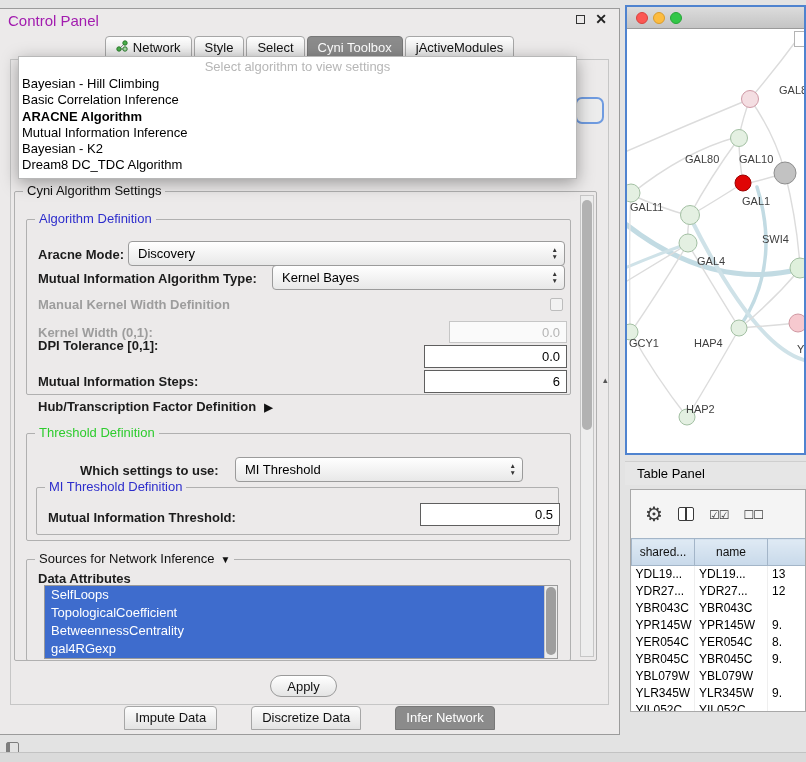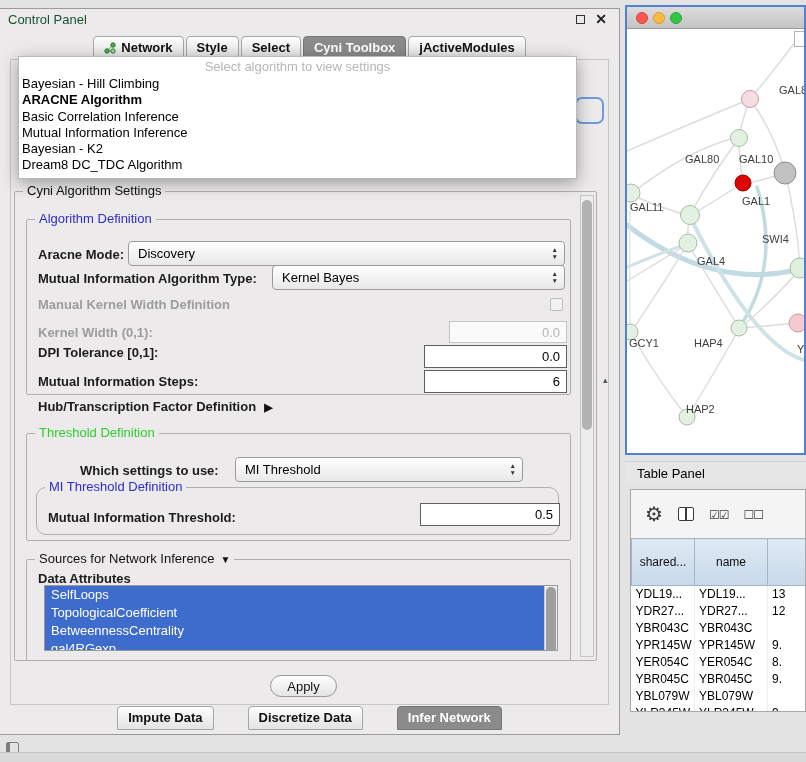--- a/index.html
+++ b/index.html
@@ -3,29 +3,29 @@
 <meta charset="utf-8">
 <style>
   * { box-sizing: border-box; margin: 0; padding: 0; }
   html,body { width:806px; height:762px; overflow:hidden; }
   body { background:#e3e3e3; font-family:"Liberation Sans", sans-serif; font-size:13px; color:#111; position:relative; }
   .abs { position:absolute; }
 
   
   #control-panel { left:0; top:8px; width:620px; height:727px; background:#eceaea; border:1px solid #9b9b9b; border-left:none; }
   .cp-titlebar { position:absolute; left:0; top:0; right:0; height:22px; }
-  .cp-title { position:absolute; left:8px; top:3px; font-size:13px; color:#14532d; }
+  .cp-title { position:absolute; left:8px; top:3px; font-size:15px; color:#a21caf; }
   .float-icon { position:absolute; right:34px; top:6px; width:9px; height:9px; border:1.5px solid #333; display:inline-block; }
   .close-icon { position:absolute; right:12px; top:2px; font-size:14px; font-weight:bold; color:#222; }
 
   
   .tabbar { position:absolute; left:0; right:0; display:flex; justify-content:center; align-items:flex-end; height:23px; }
   #top-tabs { top:28px; }
   #bottom-tabs { top:698px;gap:32px; }
-  .tab { display:inline-flex; align-items:center; gap:5px; padding:3px 10px 4px; font-size:13px; border:1px solid #a6a6a6; border-radius:4px 4px 0 0; background:linear-gradient(#fdfdfd,#e3e3e3); margin:0 1px; color:#111; white-space:nowrap;font-weight:bold; }
+  .tab { display:inline-flex; gap:5px; padding:3px 10px 4px; font-size:13px; border:1px solid #a6a6a6; border-radius:4px 4px 0 0; background:linear-gradient(#fdfdfd,#e3e3e3); margin:0 1px; color:#111; white-space:nowrap; }
   .tab.selected { background:var(--selected-tab-bg,#8b8b8b); color:#fff; border-color:#787878; }
 
   
   #algo-popup { left:18px; top:47px; width:559px; background:#fff; border:1px solid #b8b8b8; box-shadow:0 4px 16px rgba(0,0,0,.35); z-index:50; padding:1px 0 4px; }
   .popup-placeholder { text-align:center; color:#b6b6b6; font-size:13px; line-height:18px; }
   .popup-item { font-size:13px; line-height:16.3px; padding-left:3px; color:#000; }
   .popup-item.selected { font-weight:bold; }
 
   #combo-fragment { left:575px; top:88px; width:29px; height:27px; border:2px solid #6f9be0; border-radius:7px; background:#ececec; z-index:10; }
 
@@ -47,21 +47,21 @@
 
   .field { position:absolute; background:#fff; border:1px solid #5f5f5f; font-size:13px; display:flex; align-items:center; justify-content:flex-end; padding-right:6px; color:#000; }
   .field.disabled { border-color:#c6c6c6; background:#fafafa; color:#b4b4b4; }
 
   .checkbox { position:absolute; width:13px; height:13px; border:1px solid #bdbdbd; background:#f2f2f2; border-radius:2px; }
 
   .tri-right::after { content:"▶"; font-size:11px; margin-left:8px; color:#111; }
   .tri-down::after { content:"▼"; font-size:10px; margin-left:6px; color:#111; }
 
   
-  #attr-list { position:absolute; left:44px; top:576px; width:514px; height:66px; background:#fff; border:1px solid #9a9a9a; overflow:hidden; }
+  #attr-list { position:absolute; left:44px; top:576px; width:514px; height:74px; background:#fff; border:1px solid #9a9a9a; overflow:hidden; }
   .attr-item { height:18px; line-height:18px; background:var(--selection-blue,#3e6ccd); color:#fff; font-size:13px; padding-left:6px; margin-right:13px; white-space:nowrap; }
   .list-scrollbar { position:absolute; right:0; top:0; width:13px; height:100%; background:#ededed; border-left:1px solid #c8c8c8; }
   .list-scrollbar .thumb { position:absolute; left:1px; right:1px; top:1px; height:68px; background:#9e9e9e; border-radius:5px; }
 
   
   #settings-scrollbar { left:580px; top:186px; width:14px; height:462px; background:#ededed; border:1px solid #c6c6c6; }
   #settings-scrollbar .thumb { position:absolute; left:1px; right:1px; top:4px; height:230px; background:#b2b2b2; border-radius:6px; }
 
   #apply-btn { position:absolute; left:270px; top:666px; width:67px; height:22px; border:1px solid #9a9a9a; border-radius:11px; background:linear-gradient(#ffffff,#e4e4e4); font-size:13px; color:#111; display:flex; align-items:center; justify-content:center; }
 
@@ -81,21 +81,21 @@
   #table-panel-strip { left:625px; top:461px; width:181px; height:24px; background:#e6e6e6; border-top:1px solid #cfcfcf; }
   #table-panel-strip span { position:absolute; left:12px; top:4px; font-size:13px; color:#000; }
   #table-panel { left:630px; top:489px; width:176px; height:223px; background:#fbfbfb; border:1px solid #a8a8a8; overflow:hidden; }
   #table-toolbar { position:absolute; left:0; top:0; right:0; height:48px; display:flex; align-items:center; gap:15px; padding-left:14px; background:#f4f4f4; }
   .gear-icon::before { content:"⚙"; font-size:20px; color:#3a3a3a; }
   .columns-icon { width:16px; height:14px; border:1.5px solid #3a3a3a; border-radius:2px; position:relative; display:inline-block; background:#fff; }
   .columns-icon::before { content:""; position:absolute; left:6.5px; top:0; bottom:0; width:1.5px; background:#3a3a3a; }
   .selectall-icon::before { content:"☑☑"; font-size:12px; color:#3a3a3a; letter-spacing:-1px; }
   .deselect-icon::before { content:"☐☐"; font-size:12px; color:#3a3a3a; letter-spacing:-1px; }
   #node-table { position:absolute; left:0; top:48px; width:220px; border-collapse:collapse; table-layout:fixed; }
-  #node-table th { background:linear-gradient(#dfeaf4,#c8d9ea); border:1px solid #a3b5c8; font-weight:normal; font-size:12px; height:21px; padding:16px 3px; text-align:center; overflow:hidden; white-space:nowrap; }
+  #node-table th { background:linear-gradient(#dfeaf4,#c8d9ea); border:1px solid #a3b5c8; font-weight:normal; font-size:12px; height:21px; padding:6px 3px; text-align:center; overflow:hidden; white-space:nowrap; }
   #node-table td { font-size:12px; height:17px; padding:0 4px; white-space:nowrap; overflow:hidden; border-right:1px solid #efefef; color:#000; background:#fff; }
 
   
   #bottom-strip { left:0; top:752px; width:806px; height:10px; background:#dadada; border-top:1px solid #c2c2c2; }
   #mini-panel-icon { left:6px; top:742px; width:13px; height:12px; border:1.5px solid #7d7d7d; border-radius:2px; }
   #mini-panel-icon::before { content:""; position:absolute; left:0; top:0; bottom:0; width:3px; background:#7d7d7d; }
 </style>
 </head>
 <body>
 
@@ -131,22 +131,22 @@
       </span>
   </div>
 
   <div id="content-frame" class="abs"></div>
 
   <div id="combo-fragment" class="abs"></div>
 
   <div id="algo-popup" class="abs">
     <div class="popup-placeholder">Select algorithm to view settings</div>
     <div class="popup-item">Bayesian - Hill Climbing</div>
+    <div class="popup-item">Basic Correlation Inference</div>
     <div class="popup-item selected">ARACNE Algorithm</div>
-    <div class="popup-item">Basic Correlation Inference</div>
     <div class="popup-item">Mutual Information Inference</div>
     <div class="popup-item">Bayesian - K2</div>
     <div class="popup-item">Dream8 DC_TDC Algorithm</div>
   </div>
 
   <div class="group" style="left:14px; top:182px; width:583px; height:470px;">
     <span class="group-title">Cyni Algorithm Settings</span>
   </div>
   <div id="settings-scrollbar" class="abs">
     <div class="thumb"></div>
@@ -168,42 +168,42 @@
   </div>
 
   <span class="lbl disabled" style="left:38px; top:288px;">Manual Kernel Width Definition</span>
   <span class="checkbox" style="left:550px; top:289px;"></span>
 
   <span class="lbl disabled" style="left:38px; top:316px;">Kernel Width (0,1):</span>
   <div class="field disabled" style="left:449px; top:312px; width:118px; height:22px;">
     <span>0.0</span>
   </div>
 
-  <span class="lbl" style="left:38px; top:336px;">DPI Tolerance [0,1]:</span>
+  <span class="lbl" style="left:38px; top:329px;">DPI Tolerance [0,1]:</span>
   <div class="field" style="left:424px; top:336px; width:143px; height:23px;">
     <span>0.0</span>
   </div>
 
   <span class="lbl" style="left:38px; top:365px;">Mutual Information Steps:</span>
   <div class="field" style="left:424px; top:361px; width:143px; height:23px;">
     <span>6</span>
   </div>
 
   <span class="lbl tri-right" style="left:38px; top:390px;">Hub/Transcription Factor Definition</span>
 
   <div class="group" style="left:26px; top:424px; width:545px; height:108px;">
     <span class="group-title green">Threshold Definition</span>
   </div>
   <span class="lbl" style="left:80px; top:454px;">Which settings to use:</span>
   <div class="combo" style="left:235px; top:448px; width:288px;">
     <span>MI Threshold</span>
     <span class="arrows"></span>
   </div>
 
-  <div class="group" style="left:36px; top:478px; width:523px; height:48px;border-radius:10px;">
+  <div class="group" style="left:36px; top:478px; width:523px; height:48px;">
     <span class="group-title blue">MI Threshold Definition</span>
   </div>
   <span class="lbl" style="left:48px; top:501px;">Mutual Information Threshold:</span>
   <div class="field" style="left:420px; top:494px; width:140px; height:23px;">
     <span>0.5</span>
   </div>
 
   <div class="group" style="left:26px; top:550px; width:545px; height:102px;">
     <span class="group-title tri-down">Sources for Network Inference</span>
   </div>

